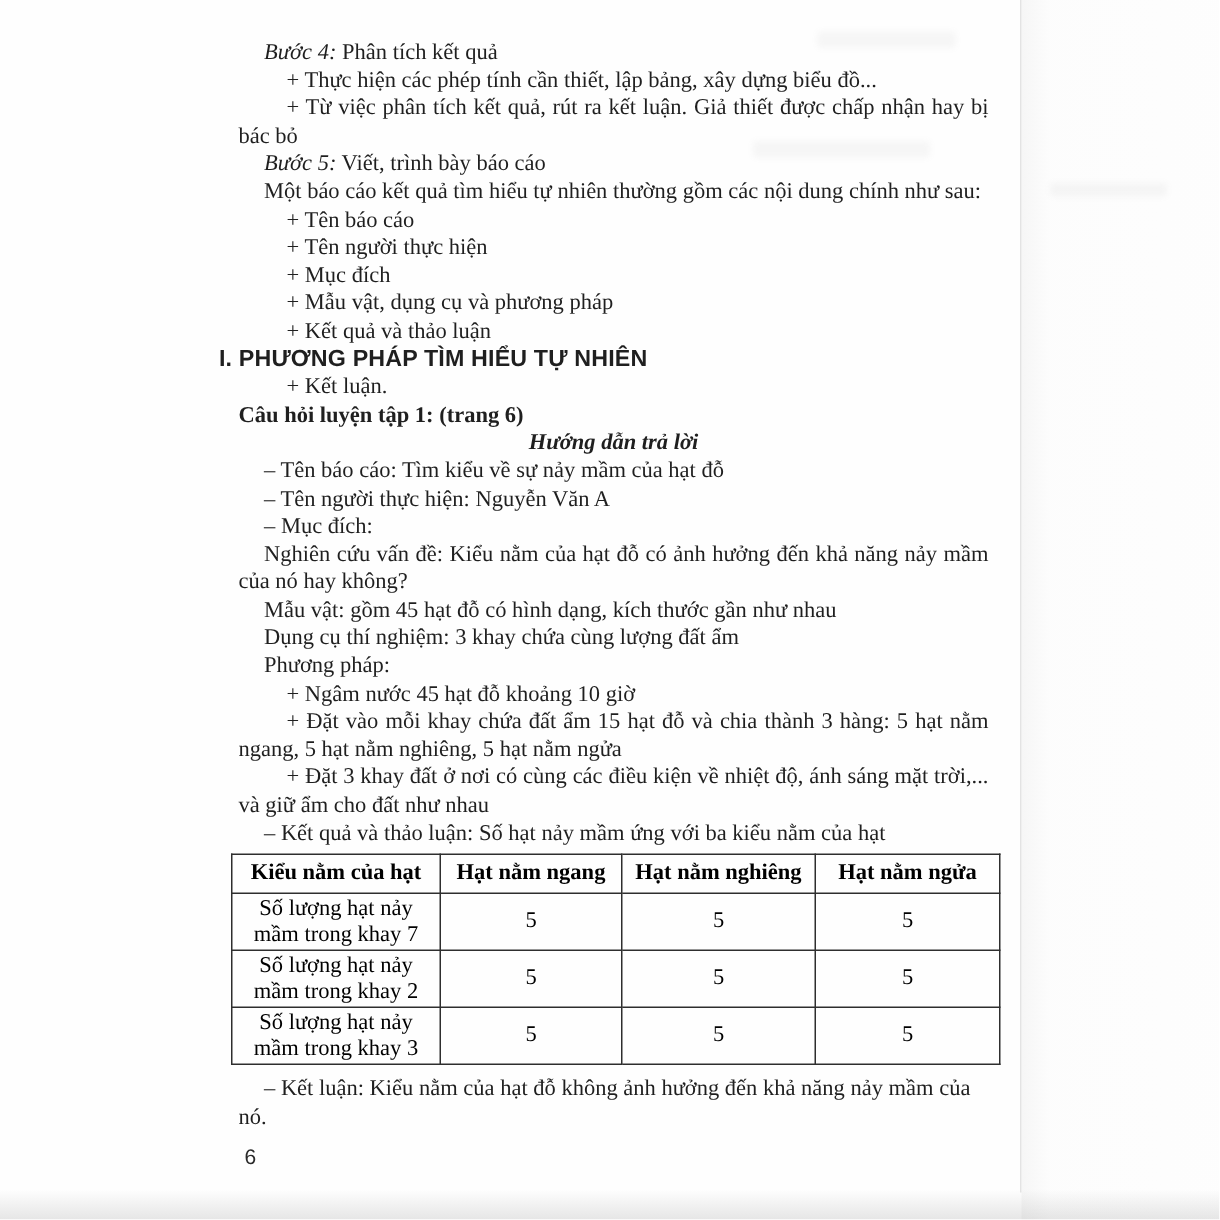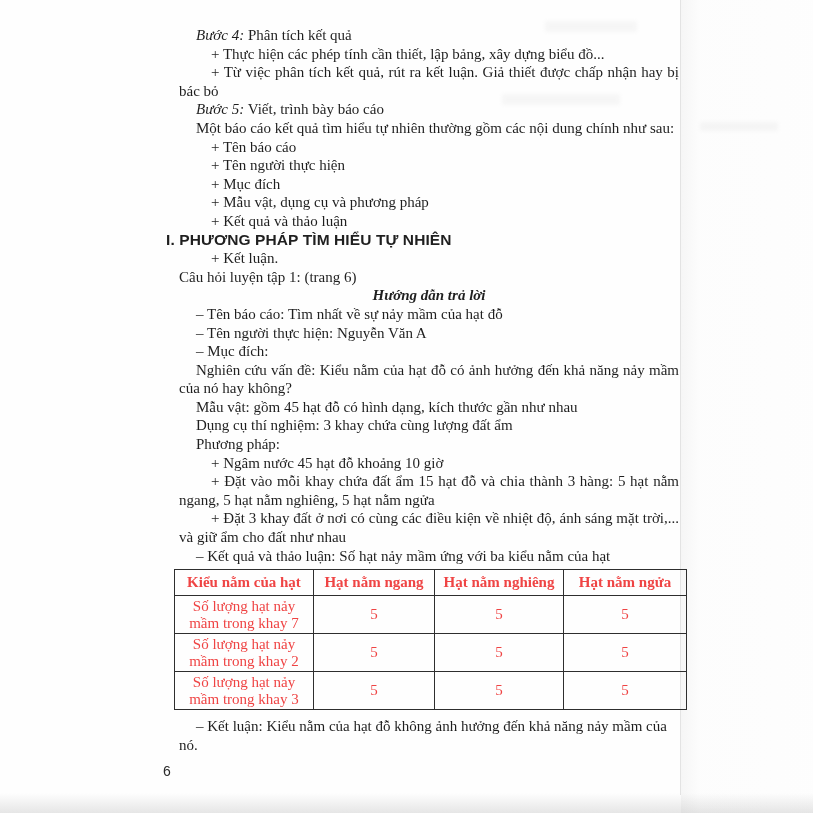--- a/index.html
+++ b/index.html
@@ -52,54 +52,54 @@
     opacity: 0.07;
     filter: blur(2px);
     border-radius: 2px;
   }
   .smudge.s1 { left: 545px; top: 21px;  width: 92px;  height: 11px; }
   .smudge.s2 { left: 502px; top: 94px;  width: 118px; height: 11px; }
   .smudge.s3 { left: 700px; top: 122px; width: 78px;  height: 9px;  }
 
   .content {
     position: absolute;
-    left: 179px;
+    left: 159px;
     top: 26px;
     width: 500px;
     font-size: 15px;
     line-height: 18.6px;
   }
   .ln { margin: 0; }
   .ln-ind  { text-indent: 17px; }
   .ln-plus { text-indent: 32px; }
   .just { text-align: justify; }
   .step-label { font-style: italic; }
 
   .sec-heading {
     font-family: "Liberation Sans", sans-serif;
     font-weight: bold;
     font-size: 15.5px;
     margin-left: -13px;
     letter-spacing: 0.1px;
     white-space: nowrap;
   }
-  .sub-heading { font-weight: normal; }
+  .sub-heading { font-weight: bold; }
   .guide-title {
     text-align: center;
     font-weight: bold;
     font-style: italic;
   }
 
   table.results-table {
     border-collapse: collapse;
     table-layout: fixed;
     width: 512px;
     margin: 4px 0 7px -5px;
     font-size: 15px;
-    color: #ef4444;
+    color: #000000;
   }
   .results-table th,
   .results-table td {
     border: 1.5px solid #2e2e2e;
     text-align: center;
     vertical-align: middle;
     padding: 1px 4px;
     line-height: 16.5px;
   }
   .results-table th { font-weight: bold; height: 23px; }
@@ -141,21 +141,21 @@
     <div class="ln ln-plus">+ Tên người thực hiện</div>
     <div class="ln ln-plus">+ Mục đích</div>
     <div class="ln ln-plus">+ Mẫu vật, dụng cụ và phương pháp</div>
     <div class="ln ln-plus">+ Kết quả và thảo luận</div>
     <div class="ln sec-heading">I. PHƯƠNG PHÁP TÌM HIỂU TỰ NHIÊN</div>
 
     <div class="ln ln-plus">+ Kết luận.</div>
     <div class="ln sub-heading">Câu hỏi luyện tập 1: (trang 6)</div>
     <div class="ln guide-title">Hướng dẫn trả lời</div>
 
-    <div class="ln ln-ind">– Tên báo cáo: Tìm nhất về sự nảy mầm của hạt đỗ</div>
+    <div class="ln ln-ind">– Tên báo cáo: Tìm kiểu về sự nảy mầm của hạt đỗ</div>
     <div class="ln ln-ind">– Tên người thực hiện: Nguyễn Văn A</div>
     <div class="ln ln-ind">– Mục đích:</div>
     <div class="ln ln-ind just">Nghiên cứu vấn đề: Kiểu nằm của hạt đỗ có ảnh hưởng đến khả năng nảy mầm của nó hay không?</div>
     <div class="ln ln-ind">Mẫu vật: gồm 45 hạt đỗ có hình dạng, kích thước gần như nhau</div>
     <div class="ln ln-ind">Dụng cụ thí nghiệm: 3 khay chứa cùng lượng đất ẩm</div>
     <div class="ln ln-ind">Phương pháp:</div>
 
     <div class="ln ln-plus">+ Ngâm nước 45 hạt đỗ khoảng 10 giờ</div>
     <div class="ln ln-plus just">+ Đặt vào mỗi khay chứa đất ẩm 15 hạt đỗ và chia thành 3 hàng: 5 hạt nằm ngang, 5 hạt nằm nghiêng, 5 hạt nằm ngửa</div>
     <div class="ln ln-plus just">+ Đặt 3 khay đất ở nơi có cùng các điều kiện về nhiệt độ, ánh sáng mặt trời,... và giữ ẩm cho đất như nhau</div>

